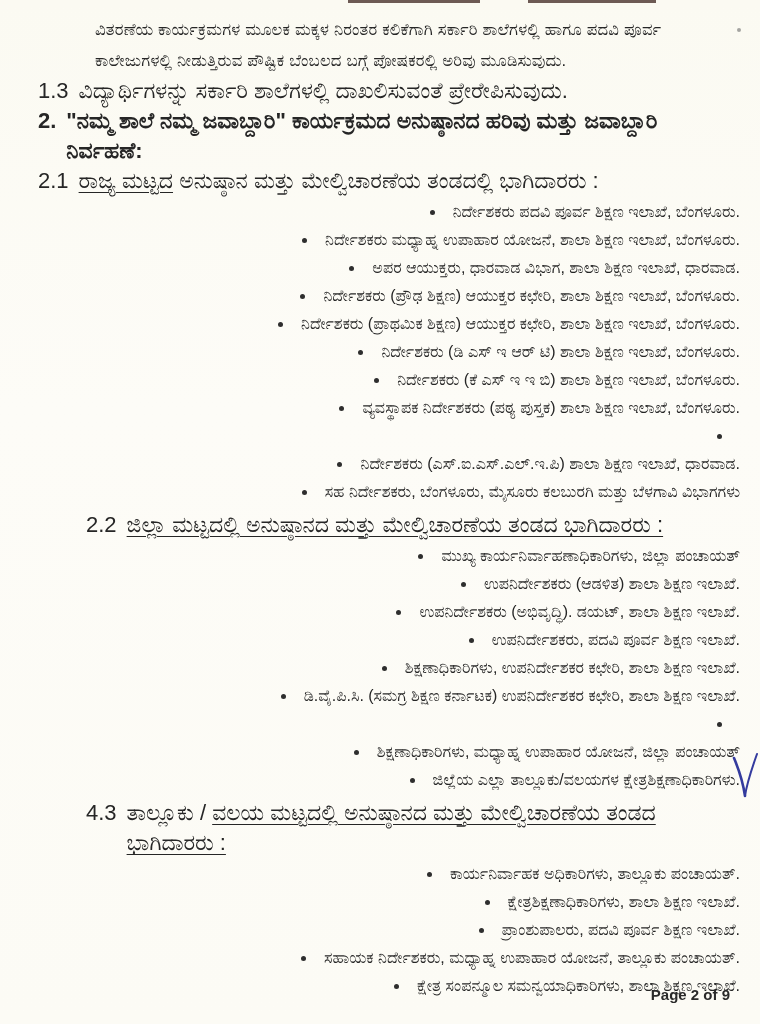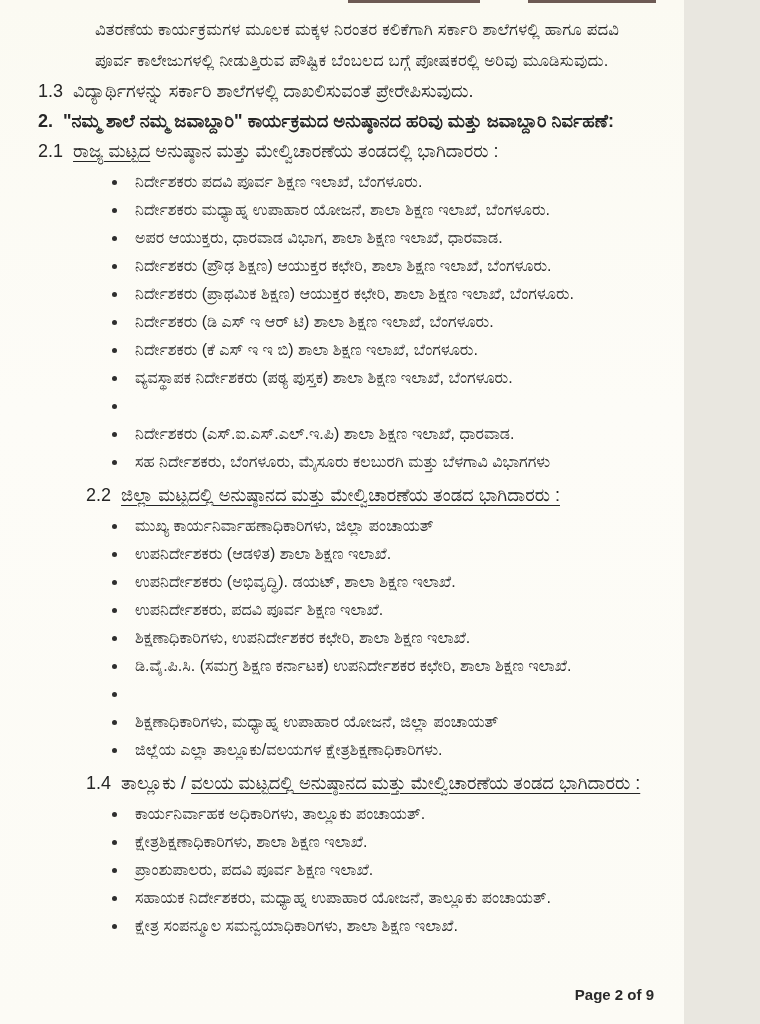--- a/index.html
+++ b/index.html
@@ -3,21 +3,21 @@
 <meta charset="utf-8">
 <style>
   html,body{margin:0;padding:0;}
   body{
     width:760px;height:1024px;
     background:#e9e7e0;
     font-family:"Liberation Sans","DejaVu Sans",sans-serif;
   }
   .page{
     position:relative;
-    width:684px;height:1024px;
+    width:760px;height:1024px;
     background:linear-gradient(180deg,#fbfaf2 0%,#fdfcf7 40%,#fcfbf5 100%);
     overflow:hidden;
     color:#262626;
   }
   .content{
     position:absolute;
     top:12px;left:0;right:0;
   }
   
   .top-bar{
@@ -34,32 +34,33 @@
   }
   
   .para{
     margin:2px 38px 0 95px;
     font-size:16.5px;line-height:31px;
     letter-spacing:.2px;
   }
   .num-row{
     display:flex;align-items:flex-start;
     margin-left:38px;margin-right:30px;
-    font-size:18px;line-height:30px;
+    font-size:22px;line-height:30px;
   }
   .num-row .num{flex:0 0 auto;margin-right:10px;white-space:nowrap;}
   .num-row.bold{font-weight:bold;}
   .num-row.sub{margin-left:86px;}
   .u{text-decoration:underline;text-underline-offset:4px;text-decoration-thickness:1px;}
   .bullet-list{margin:2px 0 4px 0;}
   .bullet-row{
     display:flex;align-items:flex-start;
     margin-left:112px;margin-right:20px;
     font-size:16px;line-height:28px;height:28px;
     white-space:nowrap;
+    justify-content:flex-end;
   }
   .dot{
     flex:0 0 auto;
     width:5px;height:5px;border-radius:50%;
     background:#2e2e2e;
     margin:12px 18px 0 0;
   }
   .footer{
     position:absolute;top:986px;right:30px;
     font-weight:bold;font-size:15px;color:#2a2a2a;
@@ -174,21 +175,21 @@
           <span class="dot"></span>
           <span>ಶಿಕ್ಷಣಾಧಿಕಾರಿಗಳು, ಮಧ್ಯಾಹ್ನ ಉಪಾಹಾರ ಯೋಜನೆ, ಜಿಲ್ಲಾ ಪಂಚಾಯತ್</span>
         </div>
       <div class="bullet-row">
           <span class="dot"></span>
           <span>ಜಿಲ್ಲೆಯ ಎಲ್ಲಾ ತಾಲ್ಲೂಕು/ವಲಯಗಳ ಕ್ಷೇತ್ರಶಿಕ್ಷಣಾಧಿಕಾರಿಗಳು.</span>
         </div>
     </div>
 
     <div class="num-row sub">
-      <span class="num">1.4</span>
+      <span class="num">4.3</span>
       <span><span>ತಾಲ್ಲೂಕು / </span><span class="u">ವಲಯ ಮಟ್ಟದಲ್ಲಿ ಅನುಷ್ಠಾನದ ಮತ್ತು ಮೇಲ್ವಿಚಾರಣೆಯ ತಂಡದ ಭಾಗಿದಾರರು :</span><span></span></span>
     </div>
     <div class="bullet-list">
       <div class="bullet-row">
           <span class="dot"></span>
           <span>ಕಾರ್ಯನಿರ್ವಾಹಕ ಅಧಿಕಾರಿಗಳು, ತಾಲ್ಲೂಕು ಪಂಚಾಯತ್.</span>
         </div>
       <div class="bullet-row">
           <span class="dot"></span>
           <span>ಕ್ಷೇತ್ರಶಿಕ್ಷಣಾಧಿಕಾರಿಗಳು, ಶಾಲಾ ಶಿಕ್ಷಣ ಇಲಾಖೆ.</span>

